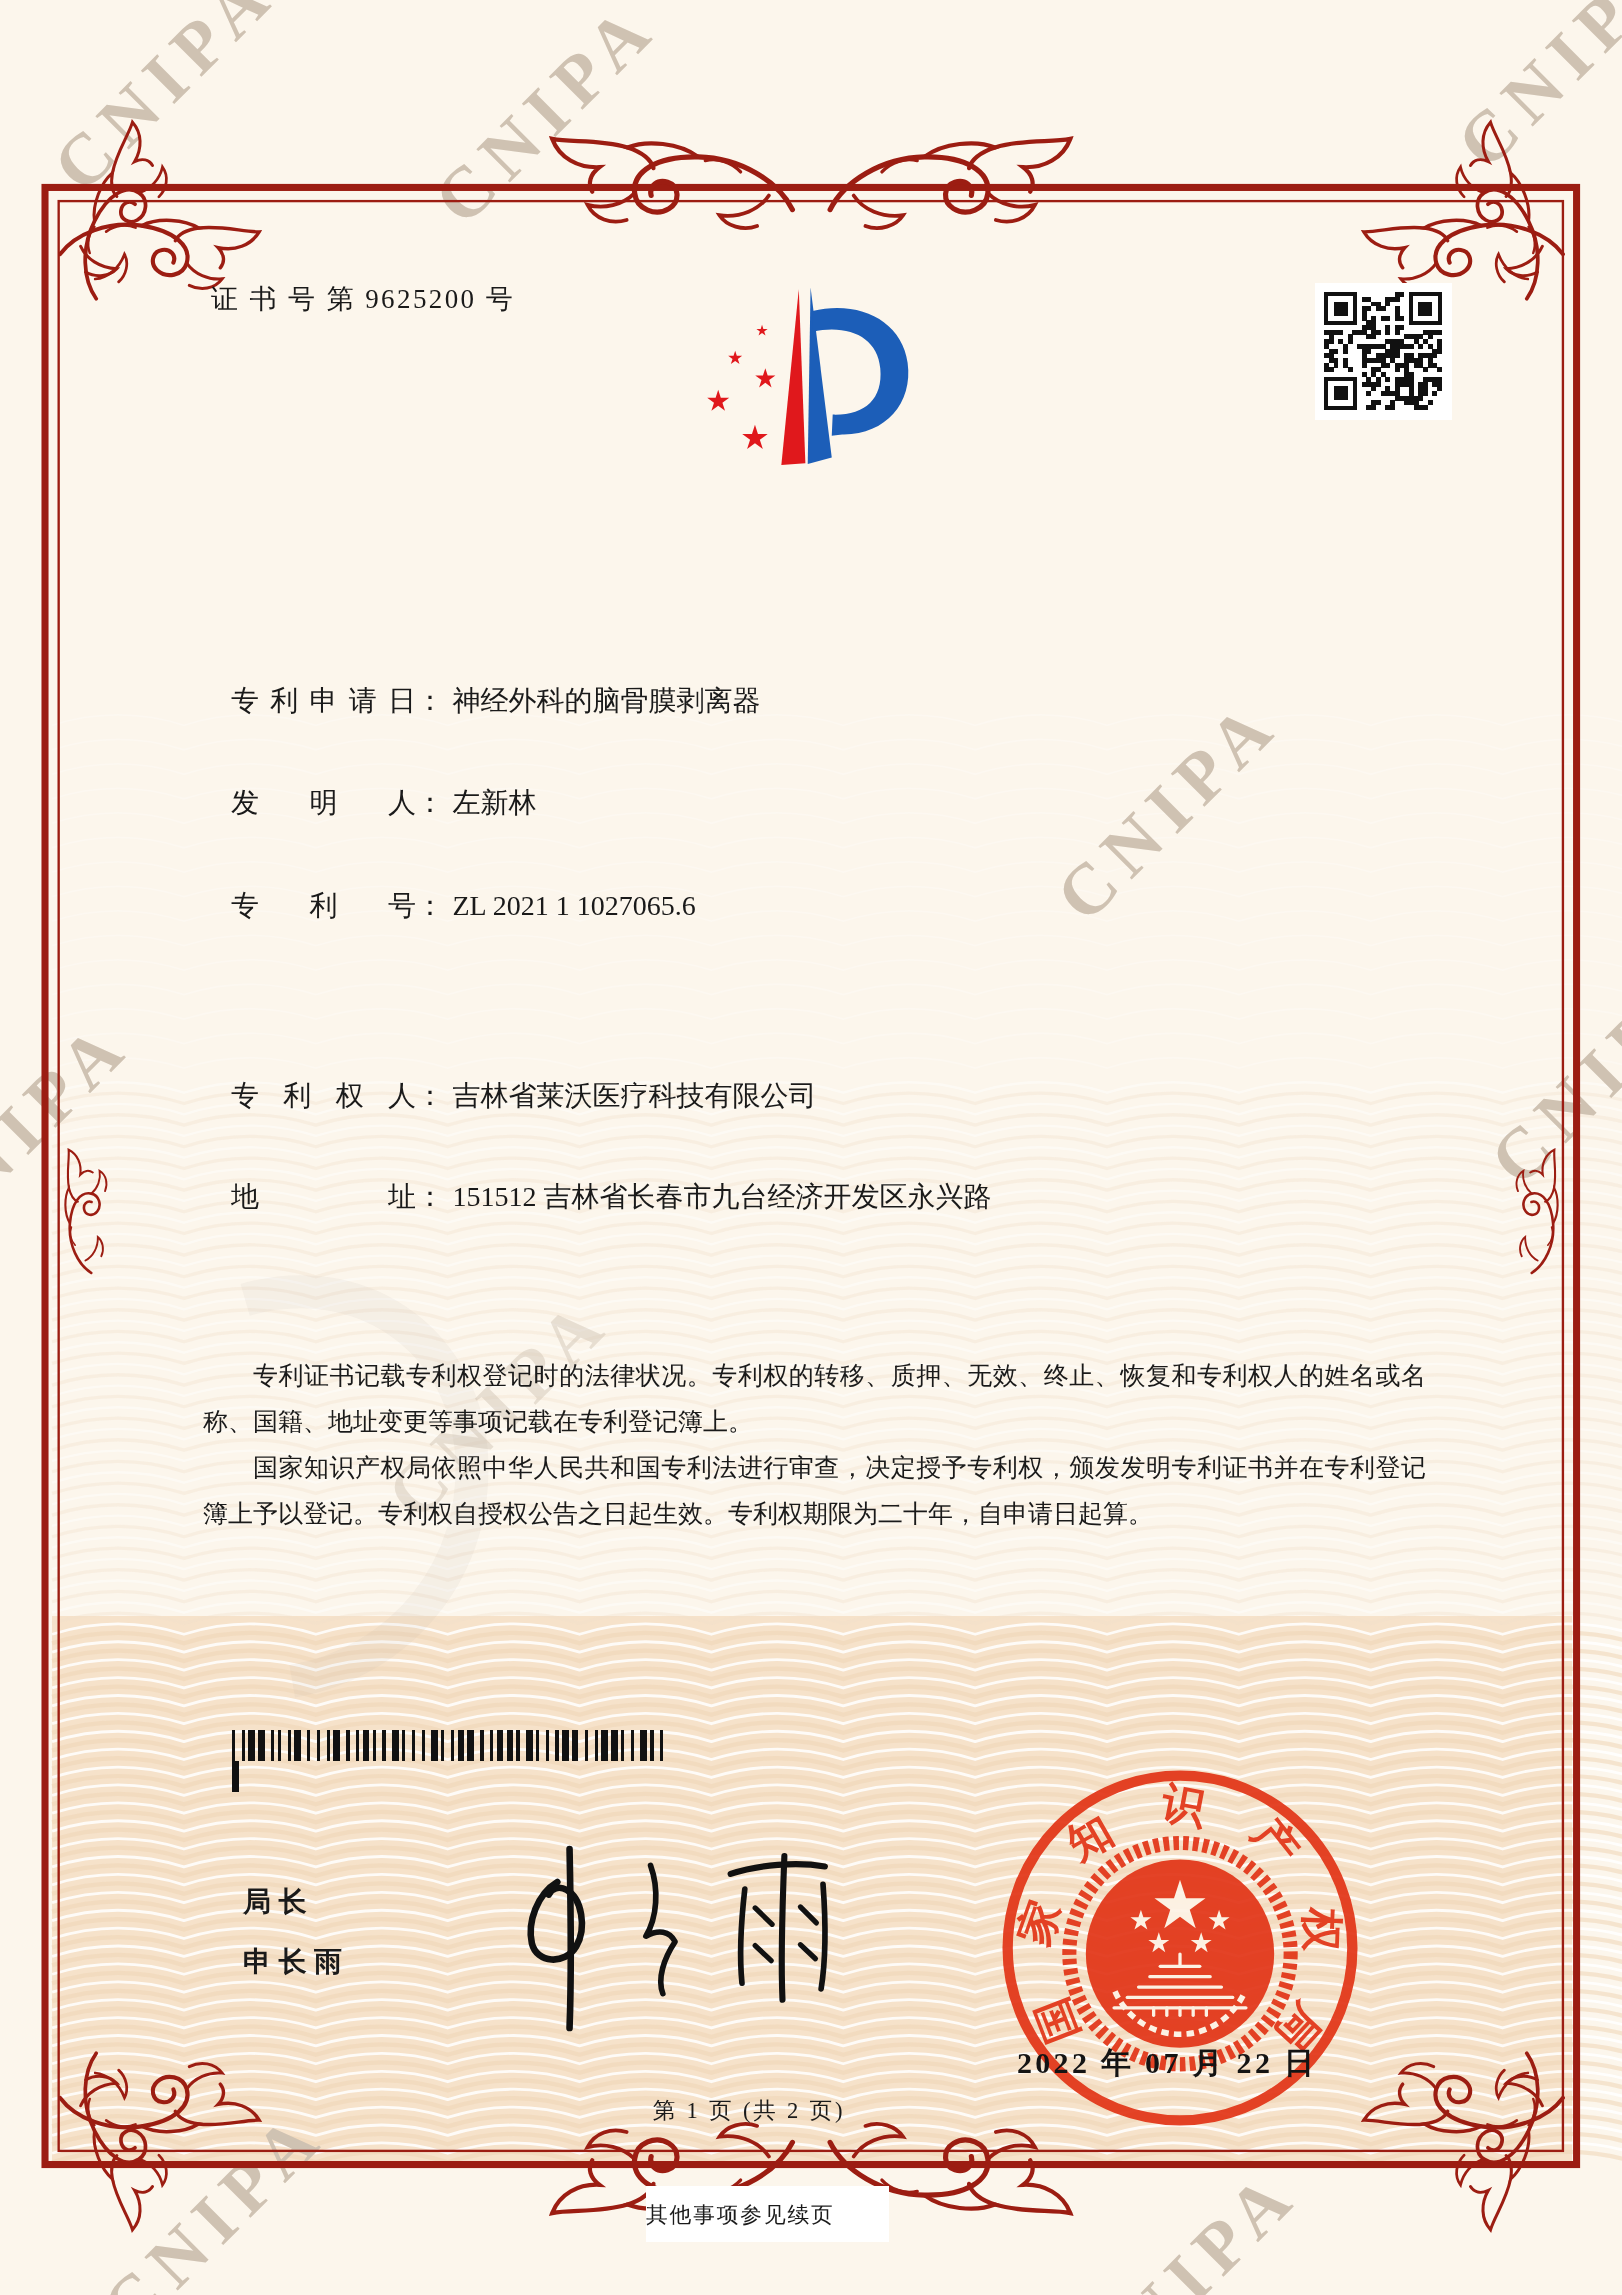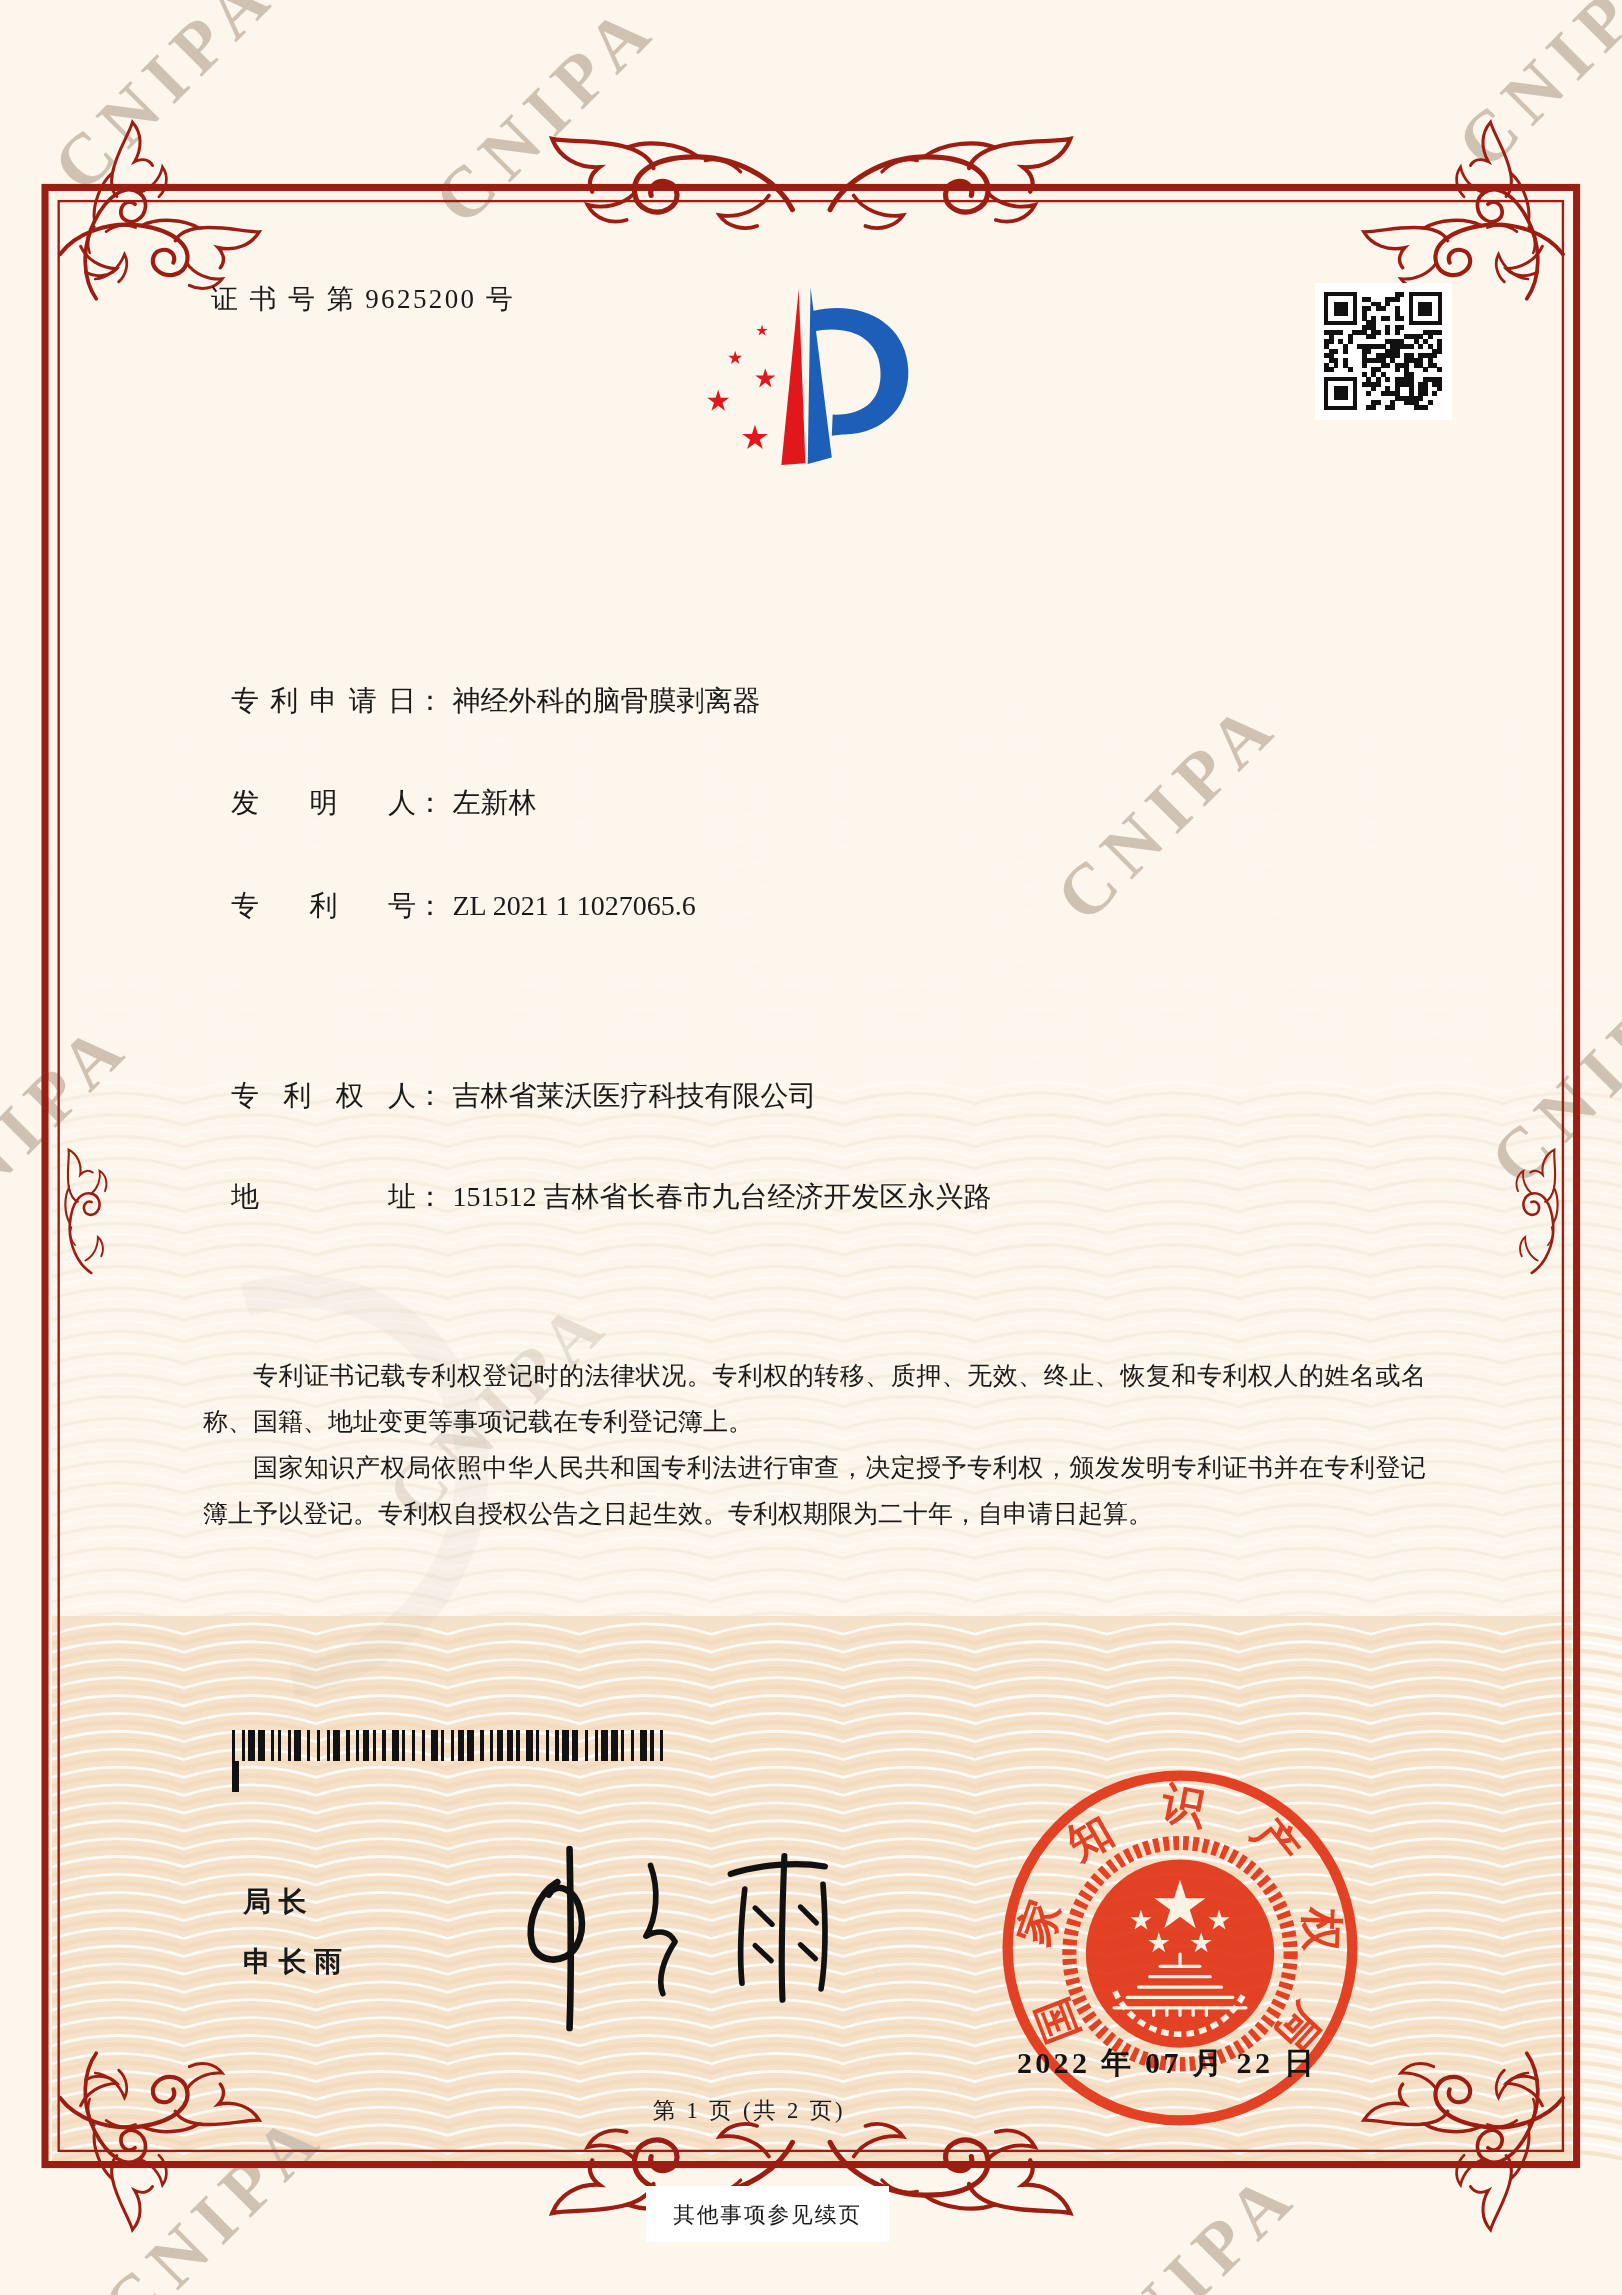--- a/index.html
+++ b/index.html
@@ -42,21 +42,21 @@
                font-weight:700;font-size:28px;letter-spacing:7.5px;z-index:3;}
   #sig{position:absolute;left:448px;top:1837px;z-index:3;}
   
   #seal{position:absolute;left:1002px;top:1770px;z-index:4;}
   #sealdate{position:absolute;left:1017px;top:2043px;font-size:30px;letter-spacing:3.3px;font-weight:600;
             color:#141414;z-index:5;white-space:nowrap;}
   
   #pageinfo{position:absolute;left:0;top:2095px;width:1498px;text-align:center;font-size:22.6px;
             letter-spacing:2.8px;z-index:3;}
   #notebox{position:absolute;left:646px;top:2186px;width:243px;height:56px;background:#ffffff;
-           display:flex;align-items:center;justify-content:center;z-index:3;}
+           display:flex;align-items:center;z-index:3;}
   #notebox span{font-size:21.7px;letter-spacing:1.9px;}
 </style>
 </head>
 <body>
 
 <div id="page">
 
   <div id="band"></div>
   <svg id="wavesvg" width="1623" height="2295" viewBox="0 0 3445 4873">
       <path d="M110 3470 q140 -44 280 0 q140 -44 280 0 q140 -44 280 0 q140 -44 280 0 q140 -44 280 0 q140 -44 280 0 q140 -44 280 0 q140 -44 280 0 q140 -44 280 0 q140 -44 280 0 q140 -44 280 0 q140 -44 280 0" fill="none" stroke="#ffffff" stroke-width="6" opacity="0.85"></path>

